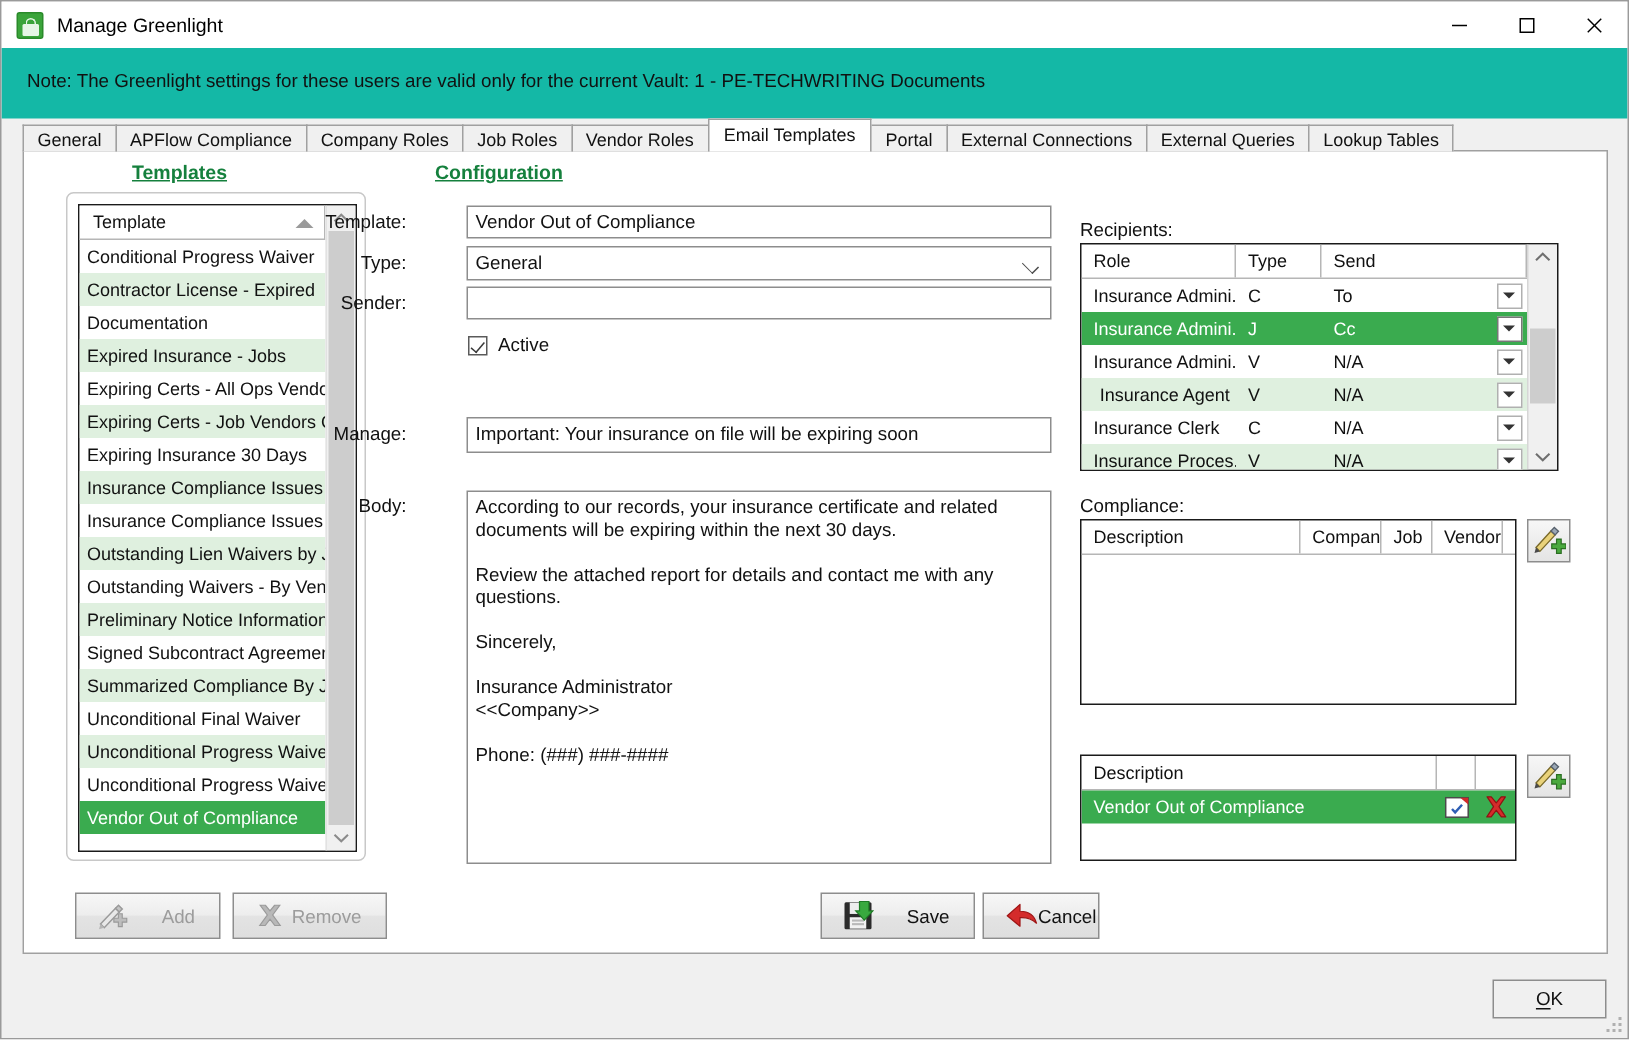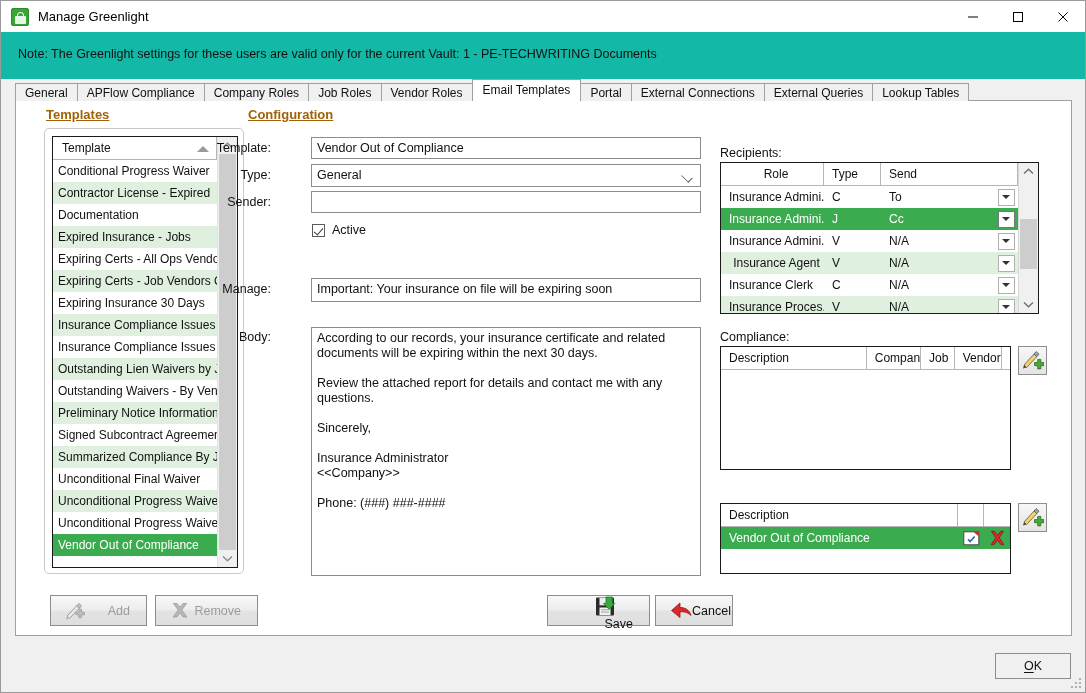--- a/index.html
+++ b/index.html
@@ -141,23 +141,24 @@
     background: #ffffff;
     border: 1px solid #a0a0a0;
     box-sizing: border-box;
     z-index: 2;
   }
 
   .section-heading {
     position: absolute;
     font-size: 13px;
     font-weight: bold;
-    color: #a16207;
+    color: #15803d;
     text-decoration: underline;
     white-space: nowrap;
+    margin-left: 42px;
   }
 
   
   .templates-group {
     position: absolute;
     left: 28px;
     top: 27px;
     width: 200px;
     height: 446px;
     border: 1px solid #c8c8c8;
@@ -251,21 +252,21 @@
     font-size: 12.5px;
     color: #111;
     position: absolute;
   }
   .btn .lbl { margin-left: auto; margin-right: 16px; }
   .btn .ico { margin-left: 14px; display: flex; align-items: center; }
   .btn.disabled .lbl { color: #9c9c9c; }
 
   #add-btn { left: 34px; top: 494px; width: 97px; height: 31px; }
   #remove-btn { left: 139px; top: 494px; width: 103px; height: 31px; }
-  #save-btn { left: 531px; top: 494px; width: 103px; height: 31px; flex-direction: column; }
+  #save-btn { left: 531px; top: 494px; width: 103px; height: 31px; }
   #cancel-btn { left: 639px; top: 494px; width: 78px; height: 31px; }
 
   
   .field-label {
     position: absolute;
     font-size: 12.5px;
     color: #111;
     text-align: right;
     white-space: nowrap;
   }
@@ -599,21 +600,21 @@
           <path d="M1.5 8.5 L10 1 L10 5.5 C15.5 5.5 19.5 8 21 13.5 C17 9.8 13.5 9.6 10 9.8 L10 15.5 Z" fill="#d42b2b" stroke="#9e1414" stroke-width="0.8" stroke-linejoin="round"></path>
         </svg>
       </span>
       <span class="lbl">Cancel</span>
     </div>
 
     <div class="grid-label" style="left:704px; top:45px;">Recipients:</div>
     <div class="grid" style="left:704px; top:61px; width:319px; height:152px;">
       <div class="grid-body">
         <div class="grid-row head">
-          <div class="gc" style="width:103px;text-align:center;">Role</div>
+          <div class="gc" style="width:103px;">Role</div>
           <div class="gc" style="width:57px;">Type</div>
           <div class="gc" style="flex:1;">Send</div>
         </div>
         <div id="recip-rows">
             <div class="grid-row">
               <div class="gc" style="width:103px;">Insurance Admini...</div>
               <div class="gc" style="width:57px;">C</div>
               <div class="gc" style="flex:1;">To</div>
               <div class="gc drop" style="width:24px;">
                 <span class="dd-btn">

